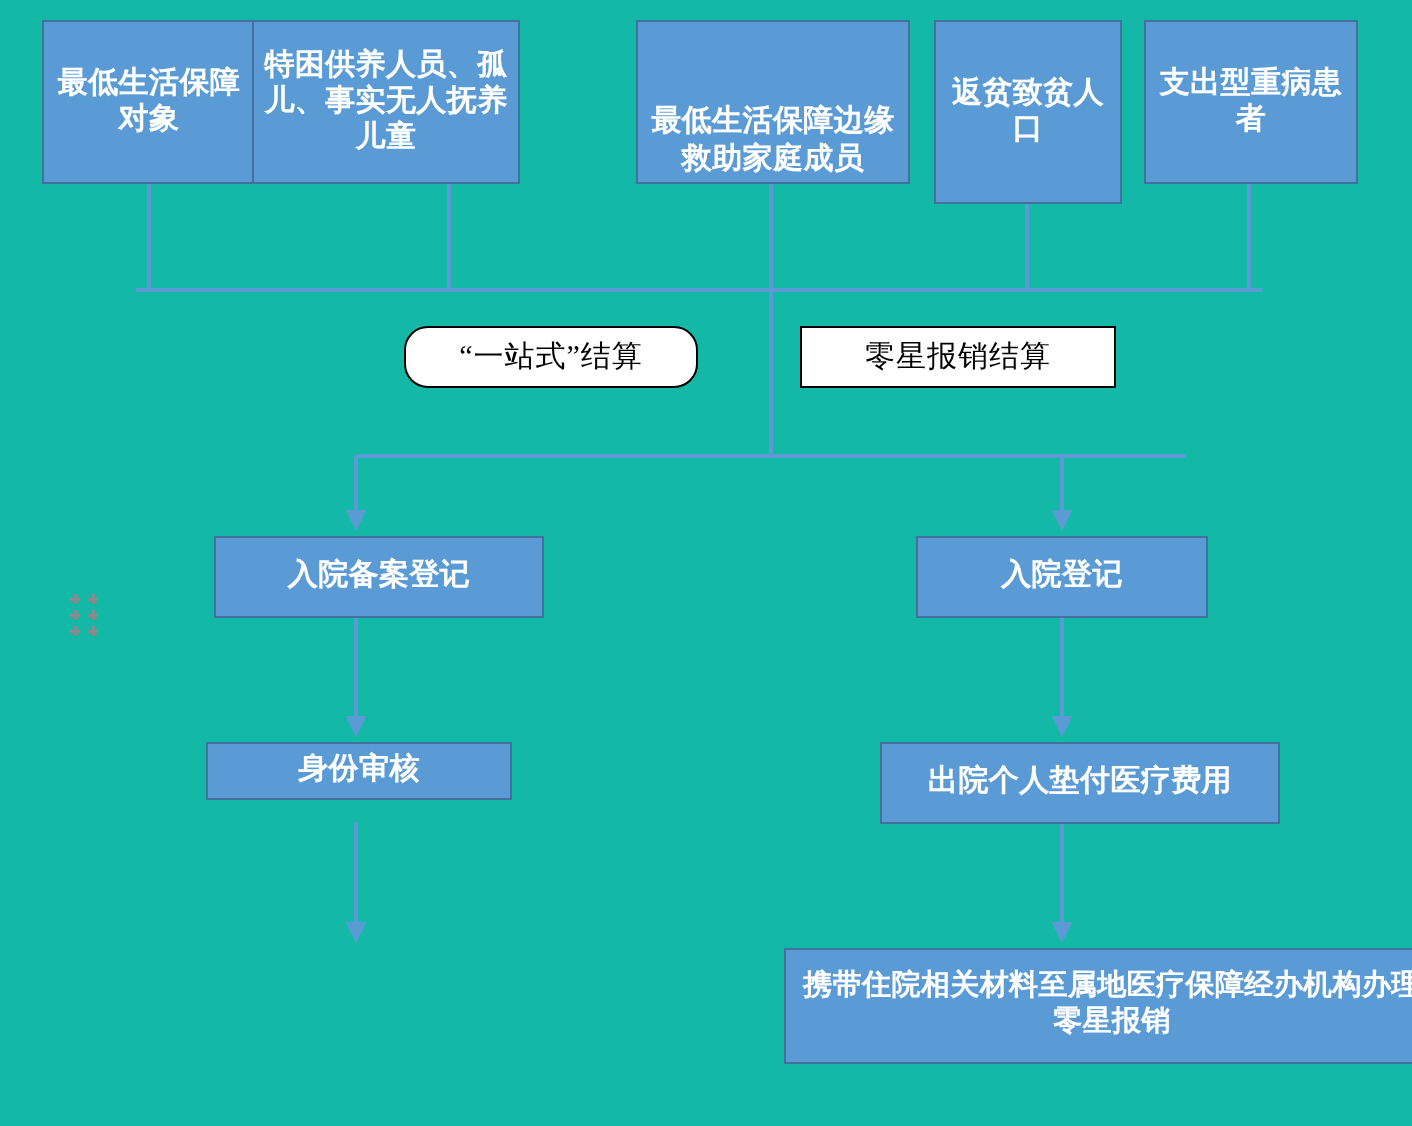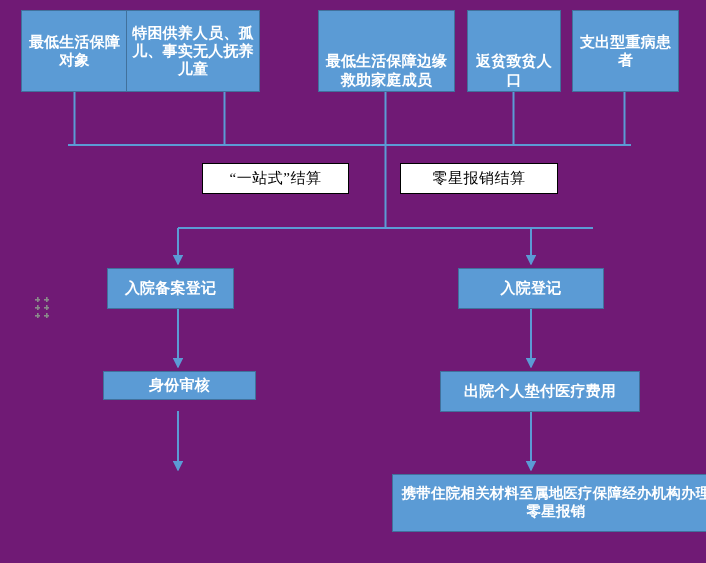--- a/index.html
+++ b/index.html
@@ -4,21 +4,21 @@
 <style>
   html, body {
     margin: 0;
     padding: 0;
     background: #ffffff;
   }
   #canvas {
     position: relative;
     width: 706px;
     height: 563px;
-    background: #701a75;
+    background: #14b8a6;
     overflow: hidden;
     font-family: "Liberation Sans", sans-serif;
   }
   #connectors {
     position: absolute;
     left: 0;
     top: 0;
     width: 706px;
     height: 563px;
     pointer-events: none;
@@ -117,37 +117,37 @@
   </div>
 
   <div class="node" style="left:126px; top:10px; width:134px; height:82px;">
     <span>特困供养人员、孤儿、事实无人抚养儿童</span>
   </div>
 
   <div class="node" style="left:318px; top:10px; width:137px; height:82px;align-items:flex-end;">
     <span>最低生活保障边缘救助家庭成员</span>
   </div>
 
-  <div class="node" style="left:467px; top:10px; width:94px; height:82px;align-items:flex-end;">
+  <div class="node" style="left:467px; top:10px; width:94px; height:92px;">
     <span>返贫致贫人口</span>
   </div>
 
   <div class="node" style="left:572px; top:10px; width:107px; height:82px;">
     <span>支出型重病患者</span>
   </div>
 
-  <div class="label-box" style="left:202px; top:163px; width:147px; height:31px;">
+  <div class="label-box" style="left:202px; top:163px; width:147px; height:31px;border-radius:12px;">
     <span>“一站式”结算</span>
   </div>
 
   <div class="label-box" style="left:400px; top:163px; width:158px; height:31px;">
     <span>零星报销结算</span>
   </div>
 
-  <div class="node" style="left:107px; top:268px; width:127px; height:41px;">
+  <div class="node" style="left:107px; top:268px; width:165px; height:41px;">
     <span>入院备案登记</span>
   </div>
 
   <div class="node" style="left:103px; top:371px; width:153px; height:29px;">
     <span>身份审核</span>
   </div>
 
 
   <div class="node" style="left:458px; top:268px; width:146px; height:41px;">
     <span>入院登记</span>

